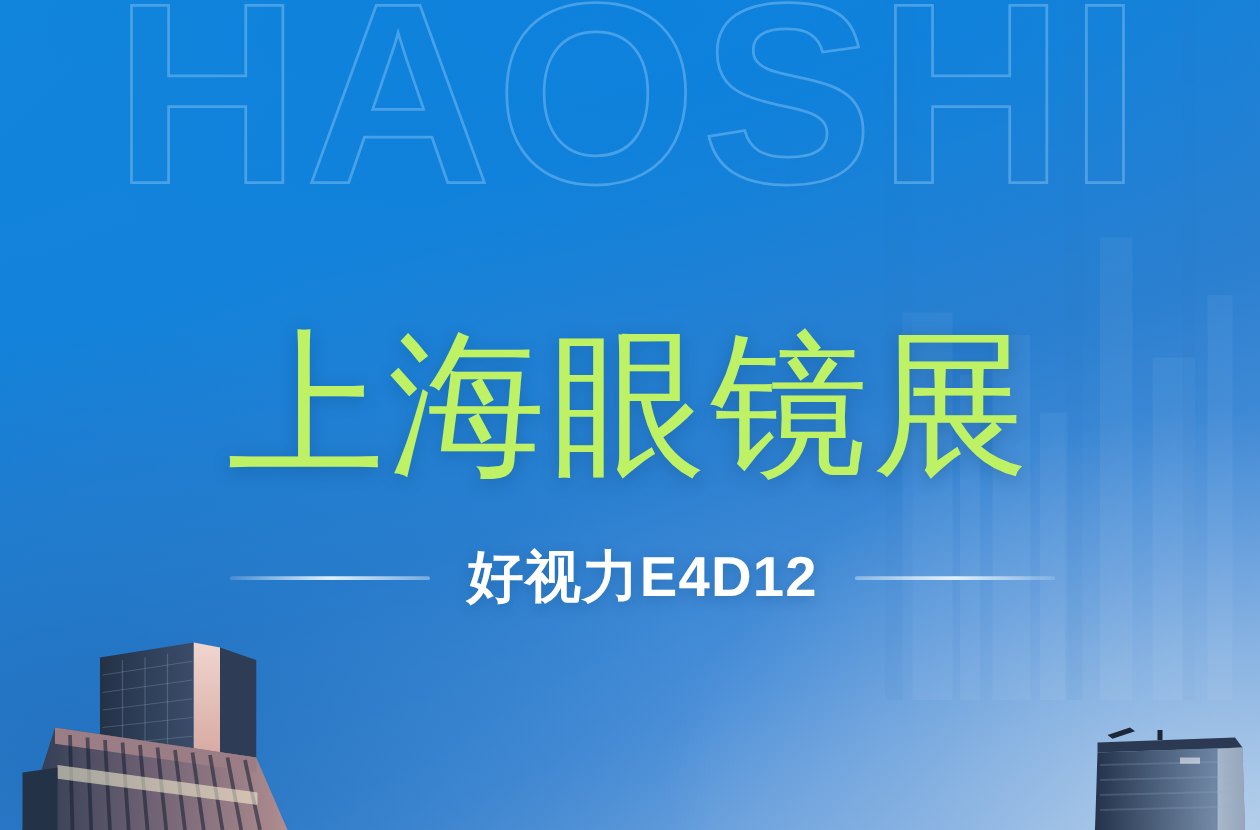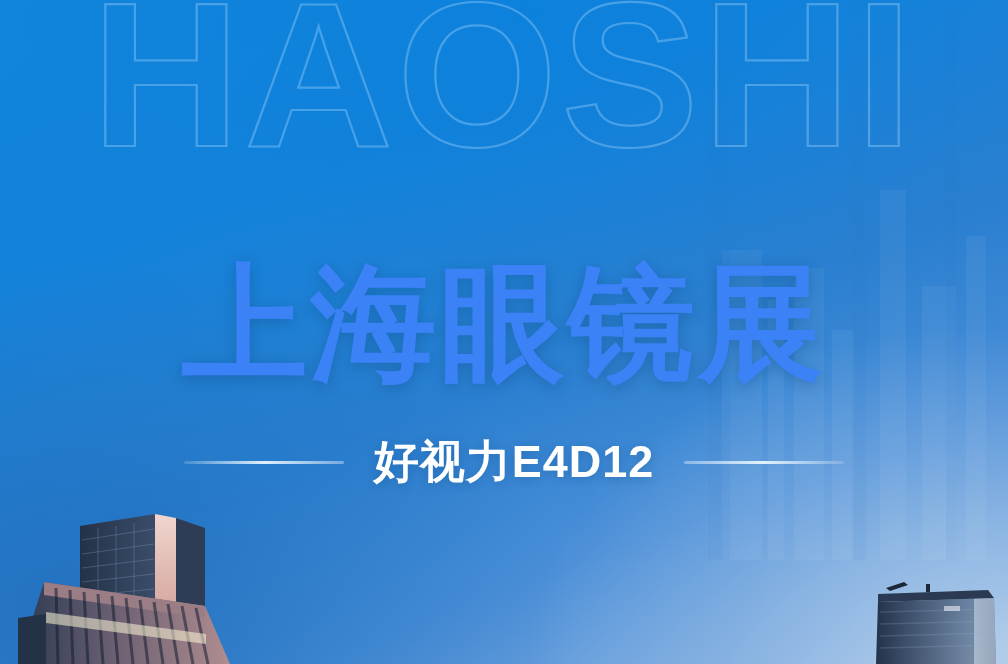--- a/index.html
+++ b/index.html
@@ -110,24 +110,24 @@
   }
 
   
   .main-title {
     position: absolute;
     left: 0;
     right: 0;
     top: 256px;
     text-align: center;
     font-size: 126px;
-    font-weight: 700;
+    font-weight: 400;
     letter-spacing: 3px;
     line-height: 1.08;
-    color: #3b82f6;
+    color: #bef264;
     text-shadow: 0 3px 14px rgba(10,60,110,0.30);
   }
 
   
   .subtitle-row {
     position: absolute;
     left: 0;
     right: 0;
     top: 432px;
     display: flex;

